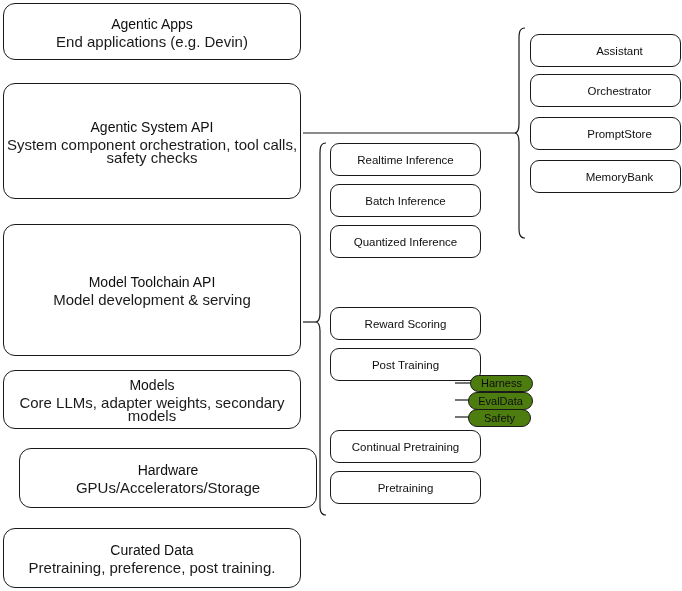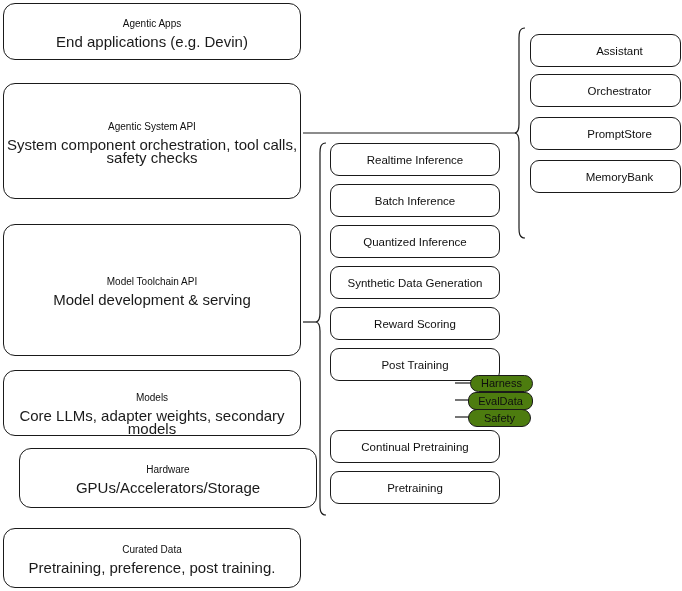--- a/index.html
+++ b/index.html
@@ -26,35 +26,35 @@
     justify-content: center;
     text-align: center;
   }
   
   .layer {
     border-radius: 12px;
     left: 3px;
     width: 298px;
   }
   .layer .title {
-    font-size: 10px;
+    font-size: 14px;
     color: #0f0f0f;
     line-height: 16px;
   }
   .layer .subtitle {
     font-size: 15px;
     color: #1a1a1a;
     line-height: 13px;
     margin-top: 3px;
   }
   
   .cap {
     border-radius: 9px;
     left: 330px;
-    width: 170px;
+    width: 151px;
     height: 33px;
   }
   .cap .label {
     font-size: 11.5px;
     color: #0f0f0f;
     line-height: 14px;
   }
   
   .comp {
     border-radius: 9px;
@@ -140,21 +140,21 @@
   <div class="node layer" style="top:83px; height:116px;">
     <div class="title">Agentic System API</div>
     <div class="subtitle">System component orchestration, tool calls, safety checks</div>
   </div>
 
   <div class="node layer" style="top:224px; height:132px;">
     <div class="title">Model Toolchain API</div>
     <div class="subtitle">Model development &amp; serving</div>
   </div>
 
-  <div class="node layer" style="top:370px; height:66px;justify-content:flex-end;">
+  <div class="node layer" style="top:370px; height:59px;">
     <div class="title">Models</div>
     <div class="subtitle">Core LLMs, adapter weights, secondary models</div>
   </div>
 
   <div class="node layer" style="top:448px; height:60px;margin-left:16px;">
     <div class="title">Hardware</div>
     <div class="subtitle">GPUs/Accelerators/Storage</div>
   </div>
 
   <div class="node layer" style="top:528px; height:60px;">
@@ -164,38 +164,35 @@
 
   <div class="node cap" style="top:143px;">
     <div class="label">Realtime Inference</div>
   </div>
   <div class="node cap" style="top:184px;">
     <div class="label">Batch Inference</div>
   </div>
   <div class="node cap" style="top:225px;">
     <div class="label">Quantized Inference</div>
   </div>
-  <div class="node cap" style="top:266px;">
-    <div class="label">Synthetic Data Generation</div>
-  </div>
   <div class="node cap" style="top:307px;">
     <div class="label">Reward Scoring</div>
   </div>
   <div class="node cap" style="top:348px;">
     <div class="label">Post Training</div>
   </div>
   <div class="node cap" style="top:471px;">
     <div class="label">Pretraining</div>
   </div>
   <div class="node cap" style="top:430px;">
     <div class="label">Continual Pretraining</div>
   </div>
 
   <div class="pill" style="left:470px; top:375px; width:63px; height:17px;">Harness</div>
-  <div class="pill" style="left:468px; top:392px; width:65px; height:18px;border-radius:8px;">EvalData</div>
+  <div class="pill" style="left:468px; top:392px; width:65px; height:18px;">EvalData</div>
   <div class="pill" style="left:468px; top:409px; width:63px; height:18px;">Safety</div>
 
   <div class="node comp" style="top:34px;">
     <div class="label">Assistant</div>
   </div>
   <div class="node comp" style="top:74px;">
     <div class="label">Orchestrator</div>
   </div>
   <div class="node comp" style="top:117px;">
     <div class="label">PromptStore</div>

